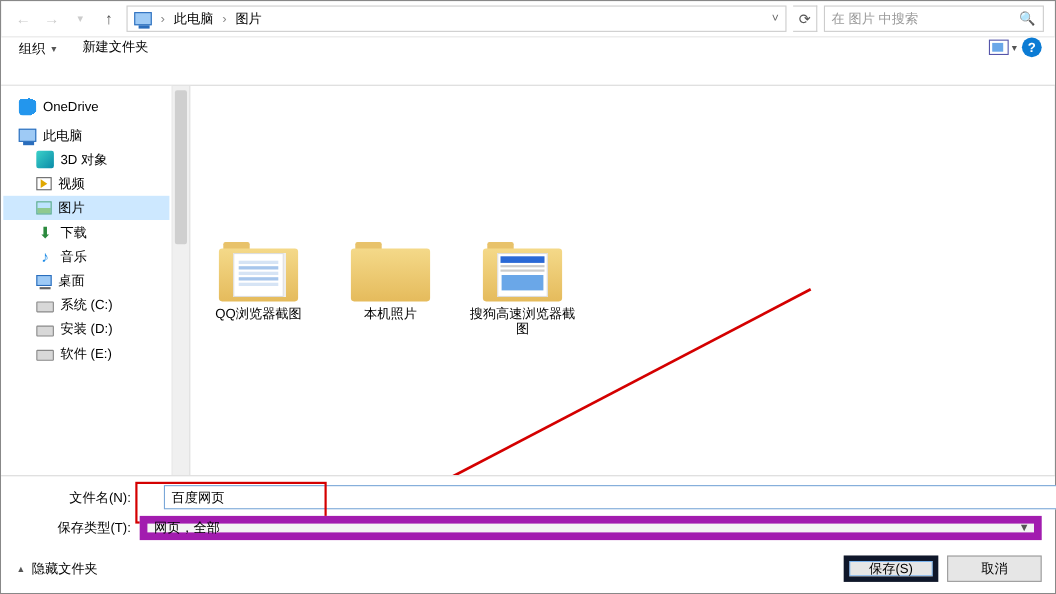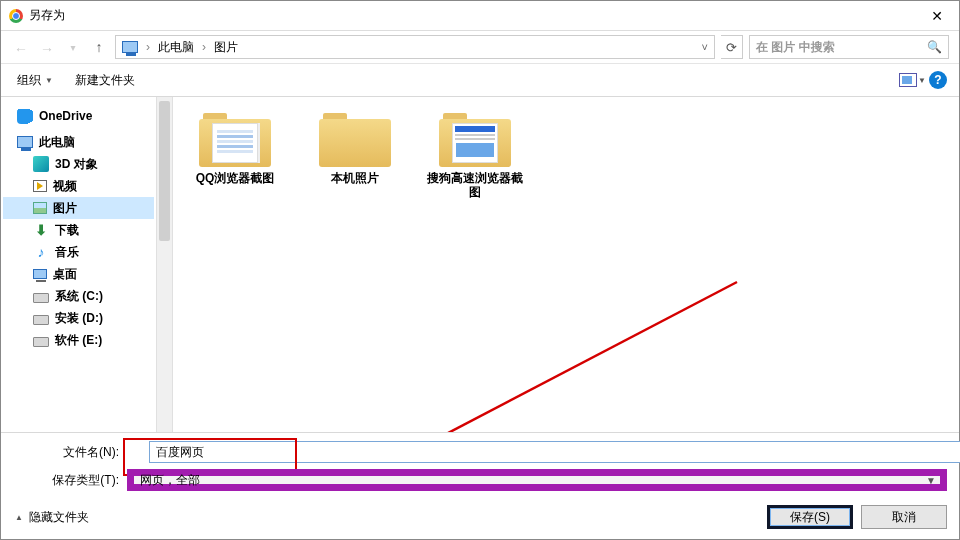--- a/index.html
+++ b/index.html
@@ -17,34 +17,34 @@
   .nav-arrow { width:20px; height:20px; display:flex; align-items:center; justify-content:center; color:#555; font-size:14px; }
   .nav-arrow.disabled { color:#ccc; }
   .addrbox { flex:1; height:24px; border:1px solid #ccc; display:flex; align-items:center; padding:0 6px; gap:6px; background:#fff; position:relative; }
   .addrbox .pc-icon { width:16px; height:12px; border:1px solid #2a6dbc; position:relative; background:#9ecaf5; }
   .addrbox .pc-icon::after { content:""; position:absolute; bottom:-4px; left:3px; width:10px; height:3px; background:#2a6dbc; }
   .addrbox .crumb { color:#000; }
   .addrbox .sep { color:#888; margin:0 2px; }
   .addrbox .drop { margin-left:auto; display:flex; align-items:center; gap:6px; }
   .addrbox .drop span { color:#666; font-size:11px; }
   .reload { width:22px; height:24px; border:1px solid #ccc; border-left:none; display:flex; align-items:center; justify-content:center; color:#555; font-size:13px; }
-  .searchbox { width:200px; height:24px; border:1px solid #ccc; display:flex; align-items:center; padding:0 6px; color:#999;font-weight:bold; }
+  .searchbox { width:200px; height:24px; border:1px solid #ccc; display:flex; align-items:center; padding:0 6px; color:#999; }
   .searchbox .mag { margin-left:auto; color:#666; }
   
-  .toolbar { height: 34px; border-top:1px solid #e5e5e5; border-bottom:1px solid #d9d9d9; display:flex; align-items:center; padding:0 12px; background:#fff; }
+  .toolbar { height: 45px; border-top:1px solid #e5e5e5; border-bottom:1px solid #d9d9d9; display:flex; align-items:flex-start; padding:0 12px; background:#fff; }
   .toolbar .org { display:flex; align-items:center; gap:4px; cursor:pointer; padding:2px 4px; }
   .toolbar .org .tri { font-size:8px; color:#555; }
   .toolbar .newf { margin-left:18px; cursor:pointer; }
   .toolbar .rightctl { margin-left:auto; display:flex; align-items:center; gap:12px; }
   .toolbar .viewbtn { width:18px; height:14px; border:1px solid #55a; display:flex; align-items:center; justify-content:center; position:relative; padding-right:10px; }
   .toolbar .viewbtn::before { content:""; width:10px; height:8px; background:linear-gradient(#6aa7e8,#6aa7e8); position:absolute; left:2px; top:2px; }
   .toolbar .viewbtn .tri { position:absolute; right:-10px; font-size:8px; color:#555; }
   .toolbar .help { width:18px; height:18px; border-radius:50%; background:#0b7bd4; color:#fff; display:flex; align-items:center; justify-content:center; font-weight:bold; font-size:12px; }
   
-  .bodysplit { flex:1; display:flex; min-height:0; position:relative;font-weight:bold; }
+  .bodysplit { flex:1; display:flex; min-height:0; position:relative; }
   .sidebar { width:156px; border-right:1px solid #e0e0e0; padding:6px 2px; overflow:hidden; background:#fff; }
   .sidebar-scroll { position:absolute; left:156px; top:0; bottom:0; width:16px; background:#f0f0f0; border-right:1px solid #e0e0e0; }
   .sidebar-scroll .thumb { position:absolute; left:2px; right:2px; top:4px; height:140px; background:#cfcfcf; border-radius:2px; }
   .tree-item { display:flex; align-items:center; gap:6px; height:22px; padding:0 6px 0 18px; cursor:pointer; color:#000; }
   .tree-item.root { padding-left:14px; margin-top:4px; }
   .tree-item.root:first-child { margin-top:2px; }
   .tree-item.selected { background:#cde8ff; }
   .ic { width:16px; height:16px; display:inline-block; }
   .ic-onedrive { background: radial-gradient(circle at 30% 60%, #2396ed 0 60%, transparent 60%), radial-gradient(circle at 60% 50%, #2396ed 0 60%, transparent 60%); border-radius:4px; }
   .ic-pc { width:16px; height:12px; border:1px solid #2a6dbc; background:#9ecaf5; position:relative; }
@@ -53,21 +53,21 @@
   .ic-video { width:14px; height:12px; border:1px solid #666; background:#fff; position:relative; display:flex; align-items:center; justify-content:center; }
   .ic-video::before { content:""; width:0;height:0; border-left:6px solid #e0a800; border-top:4px solid transparent; border-bottom:4px solid transparent; }
   .ic-pic { width:14px; height:12px; border:1px solid #5a8; background:linear-gradient(#bde3ff 0 50%, #8fc98f 50% 100%); position:relative; }
   .ic-doc { width:12px; height:14px; background:#fff; border:1px solid #888; box-shadow: inset 0 3px 0 #ddd, inset 0 6px 0 #ddd, inset 0 9px 0 #ddd; }
   .ic-dl { color:#2b8a3e; font-size:14px; line-height:14px; display:flex; align-items:center; justify-content:center; }
   .ic-music { color:#1f8ce6; font-size:14px; display:flex; align-items:center; justify-content:center; }
   .ic-desktop { width:14px; height:10px; border:1px solid #2a6dbc; background:#9ecaf5; position:relative; }
   .ic-desktop::after { content:""; position:absolute; bottom:-4px; left:2px; width:10px; height:2px; background:#666; }
   .ic-drive { width:16px; height:10px; background:#d8d8d8; border:1px solid #888; border-radius:1px; position:relative; margin-top:4px; }
   
-  .content { flex:1; min-width:0; padding:12px 12px 0 30px; display:flex; gap:24px; align-items:flex-start; position:relative; overflow:hidden; }
+  .content { flex:1; min-width:0; padding:12px 12px 0 30px; display:flex; gap:24px; align-items:center; position:relative; overflow:hidden; }
   .folder { width:96px; display:flex; flex-direction:column; align-items:center; gap:4px; }
   .folder .ficon { width:72px; height:58px; position:relative; }
   .ftab { position:absolute; top:4px; left:4px; width:24px; height:8px; background:#e8c26a; border-radius:2px 2px 0 0; }
   .fbody { position:absolute; top:10px; left:0; right:0; bottom:0; background:linear-gradient(#f4d989,#e5bb5c); border-radius:3px; display:flex; align-items:center; justify-content:center; overflow:hidden; }
   .fbody.withprev { background:linear-gradient(#f4d989,#e5bb5c); }
   .prev { width:46px; height:40px; background:#fff; border:1px solid #ddd; box-shadow:2px 0 0 #eee; padding:4px; }
   .prev .bar { height:3px; background:#d6e4f5; margin:2px 0; }
   .prev .bar.b { background:#a7c6ec; }
   .prev2 { width:46px; height:40px; background:#fff; border:1px solid #ddd; padding:2px; display:flex; flex-direction:column; gap:2px; }
   .prev2 .hd { height:6px; background:#2a69d6; }
@@ -82,33 +82,27 @@
   .row .lbl { width:114px; text-align:right; padding-right:8px; }
   .row .fld { flex:1; }
   .txtin { width:100%; height:22px; border:1px solid #7aa7d8; padding:0 6px; font-size:12px;margin-left:22px; }
   .selbox { width:100%; height:22px; border:7px solid #a21caf; background:#f4f4f4; display:flex; align-items:center; padding:0 6px; position:relative; }
   .selbox .dd { position:absolute; right:4px; color:#555; font-size:10px; }
   .highlight-box { position:absolute; top:5px; left:122px; width:174px; height:38px; border:2px solid #d40000; pointer-events:none; }
   .actions { display:flex; align-items:center; margin-top:14px; }
   .hide-tri { font-size:8px; color:#555; margin:0 6px 0 2px; }
   .actions .sp { flex:1; }
   .btn { width:86px; height:24px; border:1px solid #9a9a9a; background:#e6e6e6; display:flex; align-items:center; justify-content:center; margin-left:8px; cursor:pointer; }
-  .btn.primary { border:3px solid #0f172a; box-shadow:0 0 0 1px #7bb4ef inset; }
+  .btn.primary { border:5px solid #0f172a; box-shadow:0 0 0 1px #7bb4ef inset; }
 </style>
 </head>
 <body>
 
 <div class="window">
 
-  <div class="titlebar">
-    <span class="chrome-icon"></span>
-    <span class="title">另存为</span>
-    <span class="spacer"></span>
-    <div class="close">✕</div>
-  </div>
 
   <div class="navbar">
     <div class="nav-arrow disabled">←</div>
     <div class="nav-arrow disabled">→</div>
     <div class="nav-arrow disabled" style="font-size:10px">▾</div>
     <div class="nav-arrow">↑</div>
     <div class="addrbox">
       <span class="pc-icon"></span>
       <span class="sep">›</span>
       <span class="crumb">此电脑</span>

